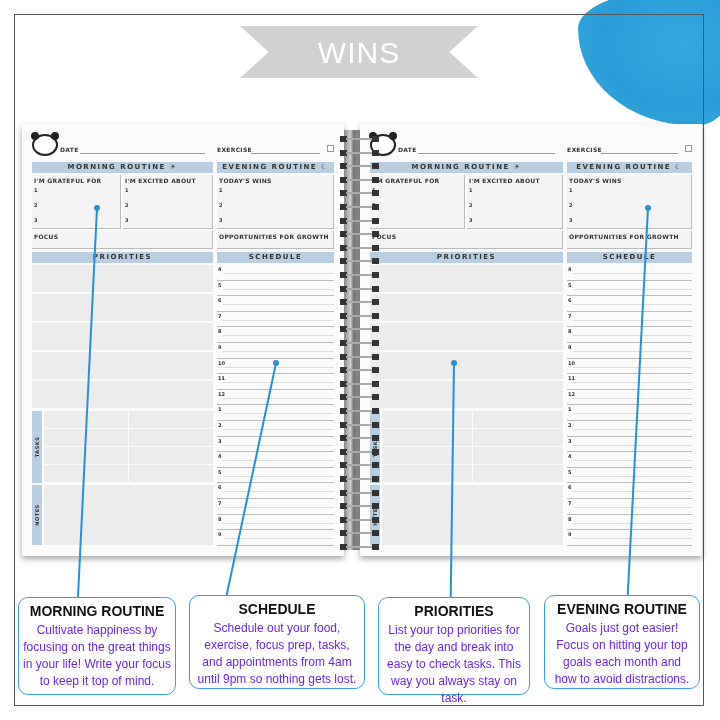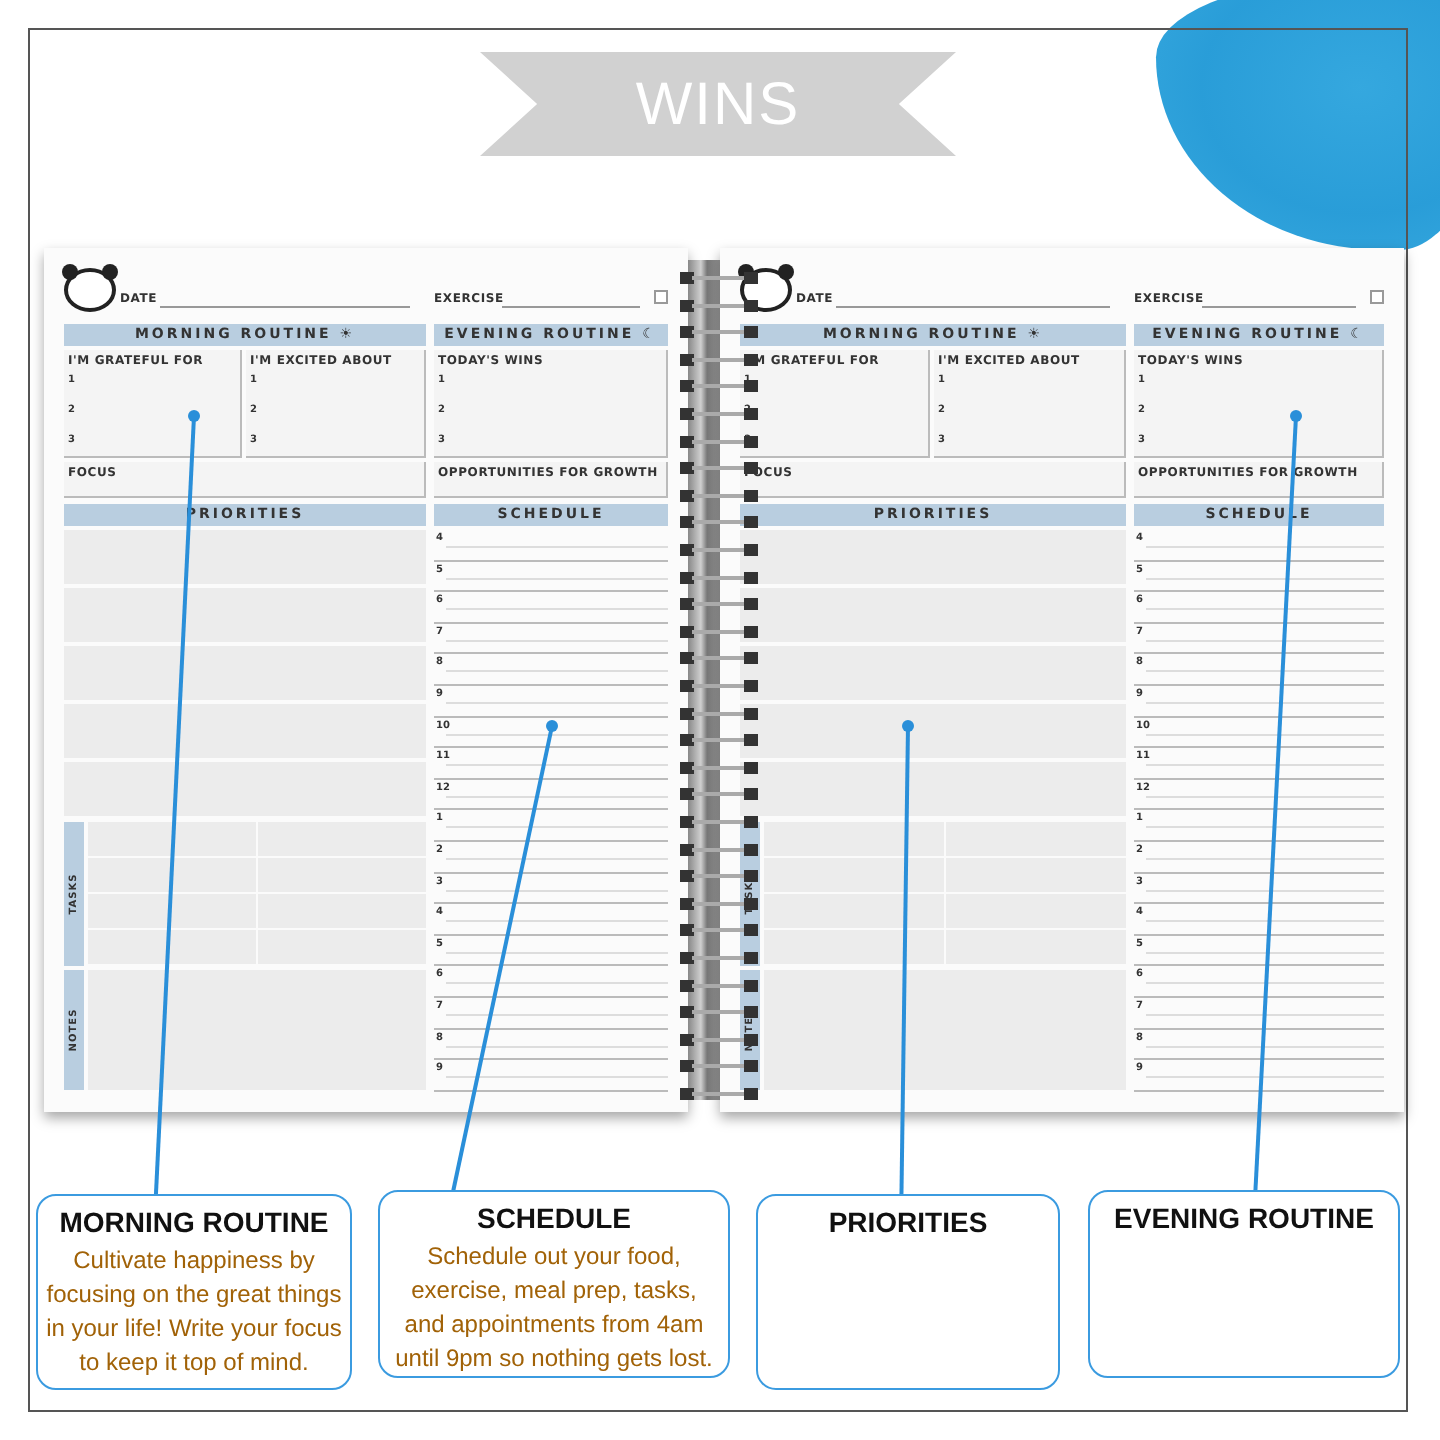--- a/index.html
+++ b/index.html
@@ -55,21 +55,21 @@
   .sched { position: absolute; }
   .srow { position: absolute; left: 0; right: 0; height: 15.6px; border-bottom: 1px solid #bbb; }
   .srow .half { position: absolute; left: 6px; right: 0; top: 8px; border-bottom: 1px solid #ddd; }
   .srow span { position: absolute; left: 1px; top: 1px; font-family: "DejaVu Sans", sans-serif; font-weight: bold; font-size: 5px; color: #333; }
 
   .callout-line { position: absolute; width: 2px; background: #2a8fd9; transform-origin: top left; }
   .dot { position: absolute; width: 6px; height: 6px; border-radius: 50%; background: #2a8fd9; }
 
   .card { position: absolute; top: 597px; height: 98px; border: 1.5px solid #3b9be0; border-radius: 10px; background: #fff; text-align: center; padding-top: 5px; }
   .card h3 { font-size: 14px; font-weight: bold; color: #111; margin-bottom: 3px; }
-  .card p { font-size: 12px; line-height: 17px; color: #a16207; }
+  .card p { font-size: 12px; line-height: 17px; color: #6d28d9; }
 </style>
 </head>
 <body>
 
 <div class="blob"></div>
 <div class="frame"></div>
 
 <div class="ribbon">
   <span>WINS</span>
 </div>
@@ -509,20 +509,22 @@
 <div class="dot" style="left:451px;top:360px;"></div>
 <div class="callout-line" style="left:647px;top:208px;height:392px;transform:rotate(3deg);"></div>
 <div class="dot" style="left:645px;top:205px;"></div>
 
 <div class="card" style="left:18px;width:158px;">
   <h3>MORNING ROUTINE</h3>
   <p style="padding:0 4px;">Cultivate happiness by focusing on the great things in your life! Write your focus to keep it top of mind.</p>
 </div>
 <div class="card" style="left:189px;width:176px;top:595px;height:94px;">
   <h3>SCHEDULE</h3>
-  <p style="padding:0 6px;">Schedule out your food, exercise, meal prep, tasks, and appointments from 4am until 9pm so nothing gets lost.</p>
+  <p style="padding:0 6px;">Schedule out your food, exercise, focus prep, tasks, and appointments from 4am until 9pm so nothing gets lost.</p>
 </div>
 <div class="card" style="left:378px;width:152px;">
   <h3>PRIORITIES</h3>
+  <p style="padding:0 2px;">List your top priorities for the day and break into easy to check tasks. This way you always stay on task.</p>
 </div>
 <div class="card" style="left:544px;width:156px;top:595px;height:94px;">
   <h3>EVENING ROUTINE</h3>
+  <p style="padding:0 6px;">Goals just got easier! Focus on hitting your top goals each month and how to avoid distractions.</p>
 </div>
 
 </body></html>

